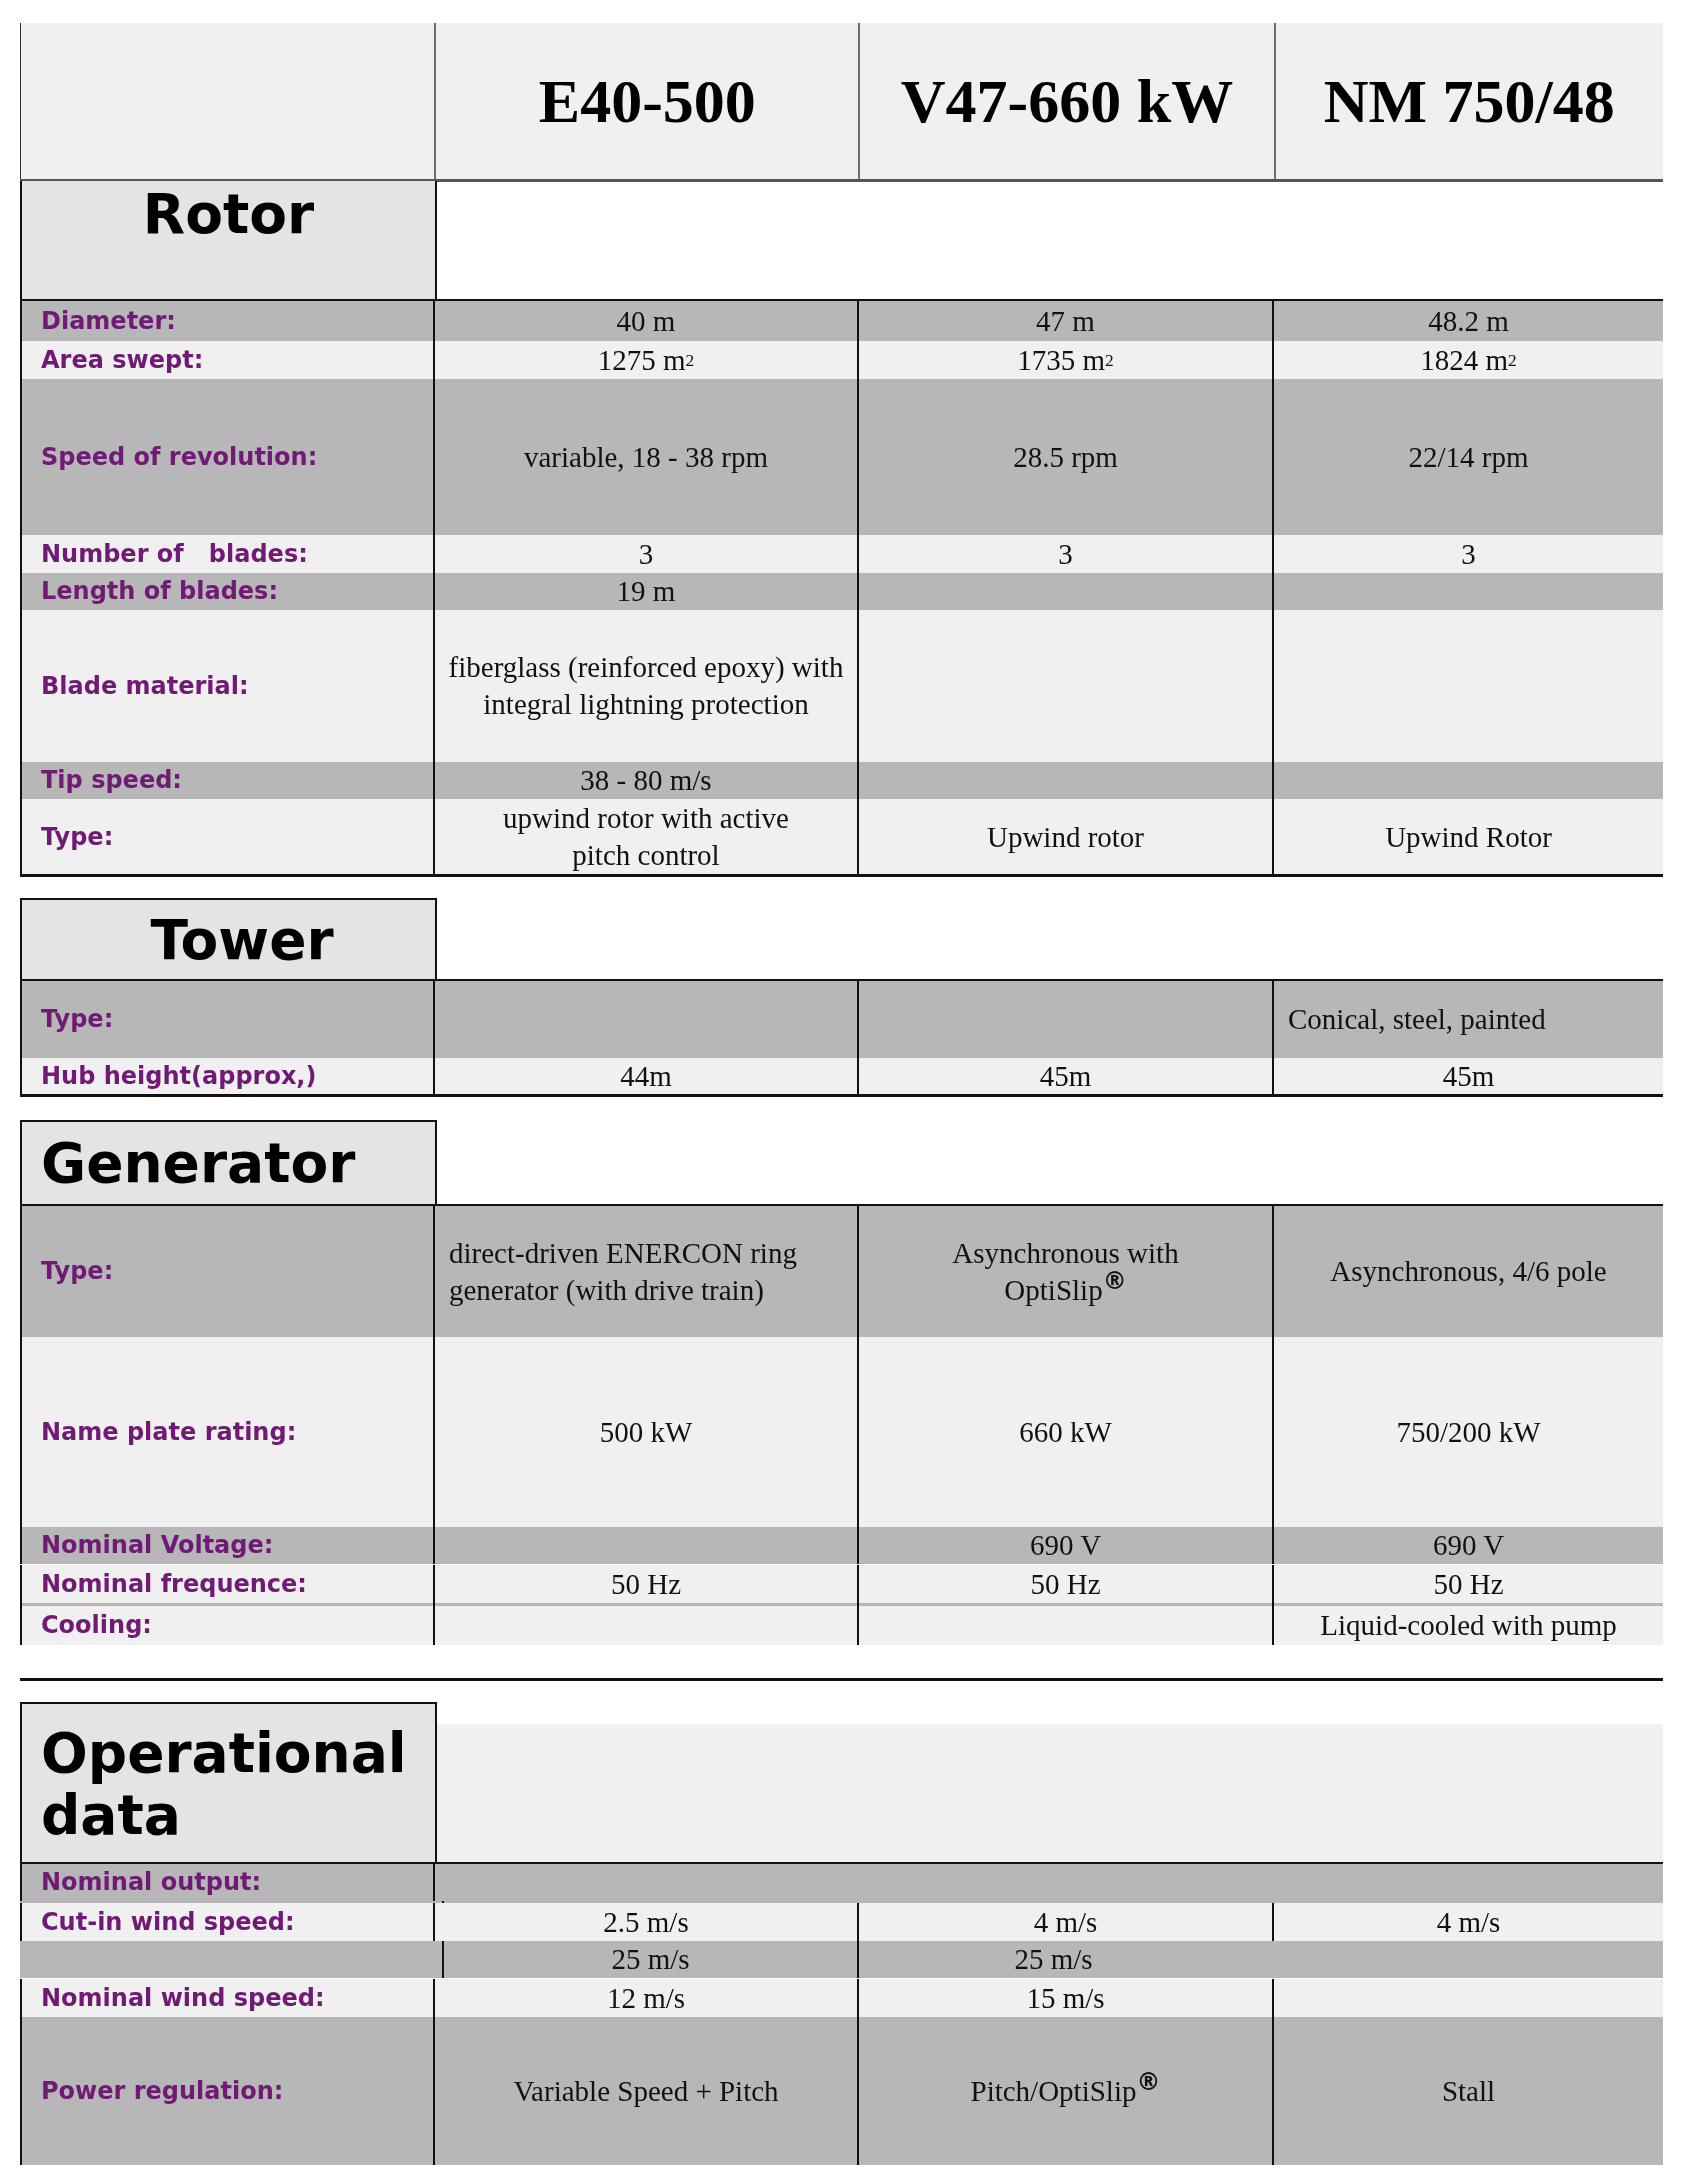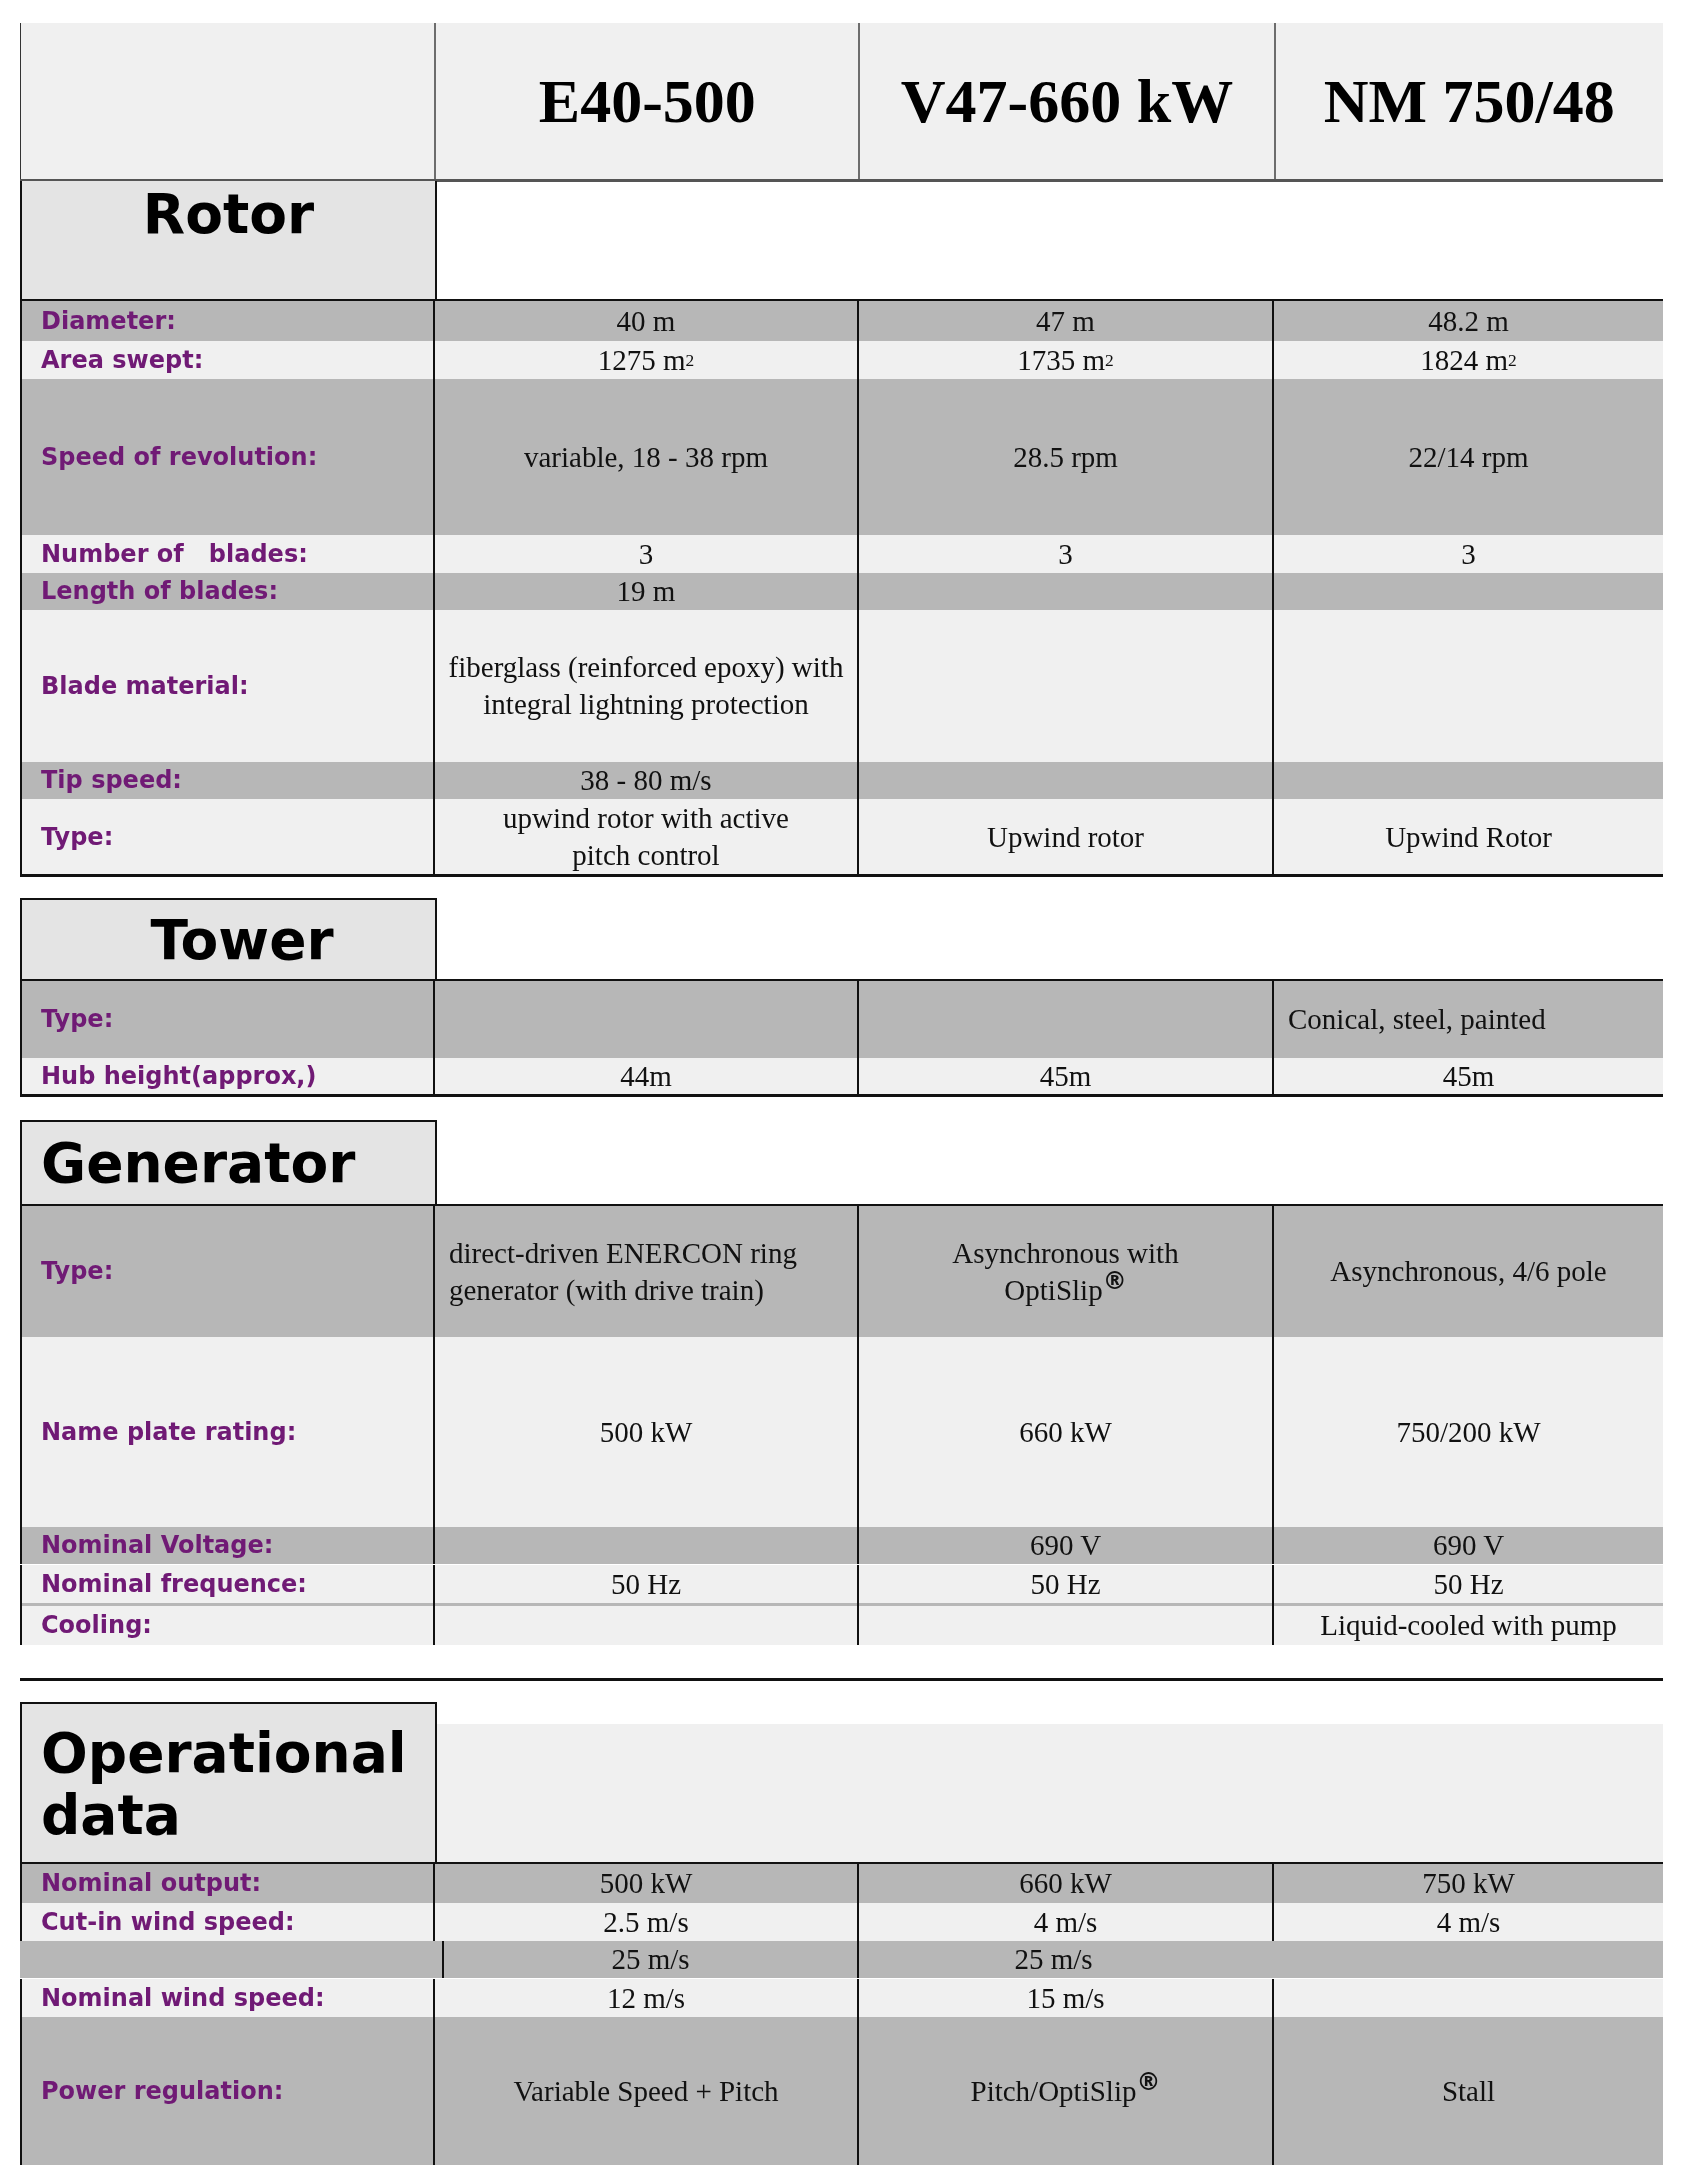--- a/index.html
+++ b/index.html
@@ -157,21 +157,21 @@
   <div class="cell c1 serif"></div>
   <div class="cell c2 serif"></div>
   <div class="cell c3 serif" style="white-space:nowrap;">Liquid-cooled with pump</div>
 </div>
 <div class="abs hline" style="top:1678px;"></div>
 
 <div class="abs sec-title sans" style="left:20px; top:1702px; width:417px; height:163px; align-items:center; padding-right:13.4px;">Operational data</div>
 <div class="abs" style="left:437px; top:1724px; width:1226px; height:140px; background:#f0f0f0;"></div>
 <div class="abs hline" style="top:1862px;"></div>
 
-<div class="abs row dark" style="top:1864px; height:39px;">
+<div class="abs row dark" style="top:1864px; height:39px;flex-direction:column;">
   <div class="cell label sans">Nominal output:</div>
   <div class="cell c1 serif">500 kW</div>
   <div class="cell c2 serif">660 kW</div>
   <div class="cell c3 serif">750 kW</div>
 </div>
 <div class="abs row light" style="top:1903px; height:38px;">
   <div class="cell label sans">Cut-in wind speed:</div>
   <div class="cell c1 serif">2.5 m/s</div>
   <div class="cell c2 serif">4 m/s</div>
   <div class="cell c3 serif">4 m/s</div>

